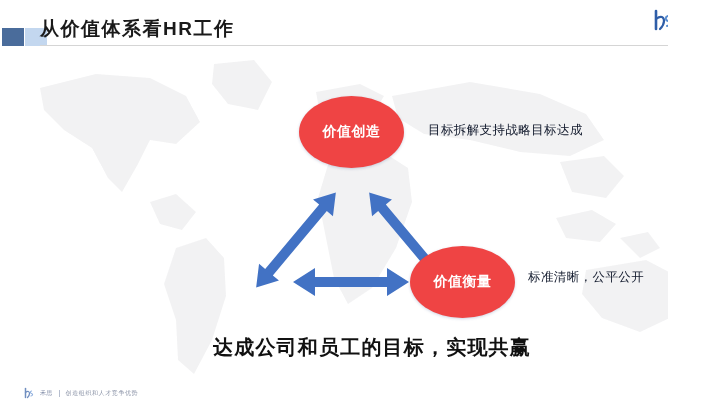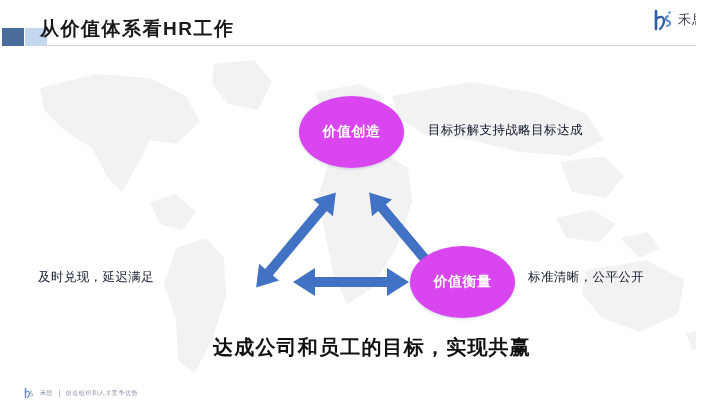--- a/index.html
+++ b/index.html
@@ -13,21 +13,20 @@
     background: #ffffff;
     font-family: "Liberation Sans", "DejaVu Sans", sans-serif;
   }
 
   #slide {
     position: relative;
     width: 668px;
     height: 405px;
     background: #ffffff;
     overflow: hidden;
-    padding-left: 28px;
   }
 
   
   #map-watermark {
     position: absolute;
     left: 0;
     top: 52px;
     width: 720px;
     height: 353px;
     opacity: 0.9;
@@ -99,21 +98,21 @@
   #diagram {
     position: absolute;
     left: 0;
     top: 52px;
     width: 720px;
     height: 353px;
   }
 
   .node {
     position: absolute;
-    background: #d946ef;
+    background: #ef4444;
     border-radius: 50%;
     display: flex;
     align-items: center;
     justify-content: center;
     box-shadow: 0 1px 3px rgba(40,70,130,0.22);
   }
   .node span {
     color: #ffffff;
     font-size: 14px;
     font-weight: bold;
@@ -269,21 +268,20 @@
     </svg>
 
     <div class="node" id="node-create">
       <span>价值创造</span>
     </div>
     <div class="node" id="node-measure">
       <span>价值衡量</span>
     </div>
 
     <div class="annotation" id="ann-top">目标拆解支持战略目标达成</div>
-    <div class="annotation" id="ann-left">及时兑现，延迟满足</div>
     <div class="annotation" id="ann-right">标准清晰，公平公开</div>
 
     <div id="headline">达成公司和员工的目标，实现共赢</div>
   </div>
 
   <div id="footer">
     <svg width="10" height="12" viewBox="0 0 20 24" aria-hidden="true">
       <path d="M3 3 L3 21" stroke="#3a63a8" stroke-width="3" fill="none" stroke-linecap="round"></path>
       <path d="M3 11 C8 7, 11 9, 11 13 C11 17, 9 19, 7 21" stroke="#3a63a8" stroke-width="2.6" fill="none" stroke-linecap="round"></path>
       <path d="M15 8 C12 9, 12 12, 15 13 C18 14, 18 17, 14 18" stroke="#6a95d4" stroke-width="2.4" fill="none" stroke-linecap="round"></path>

